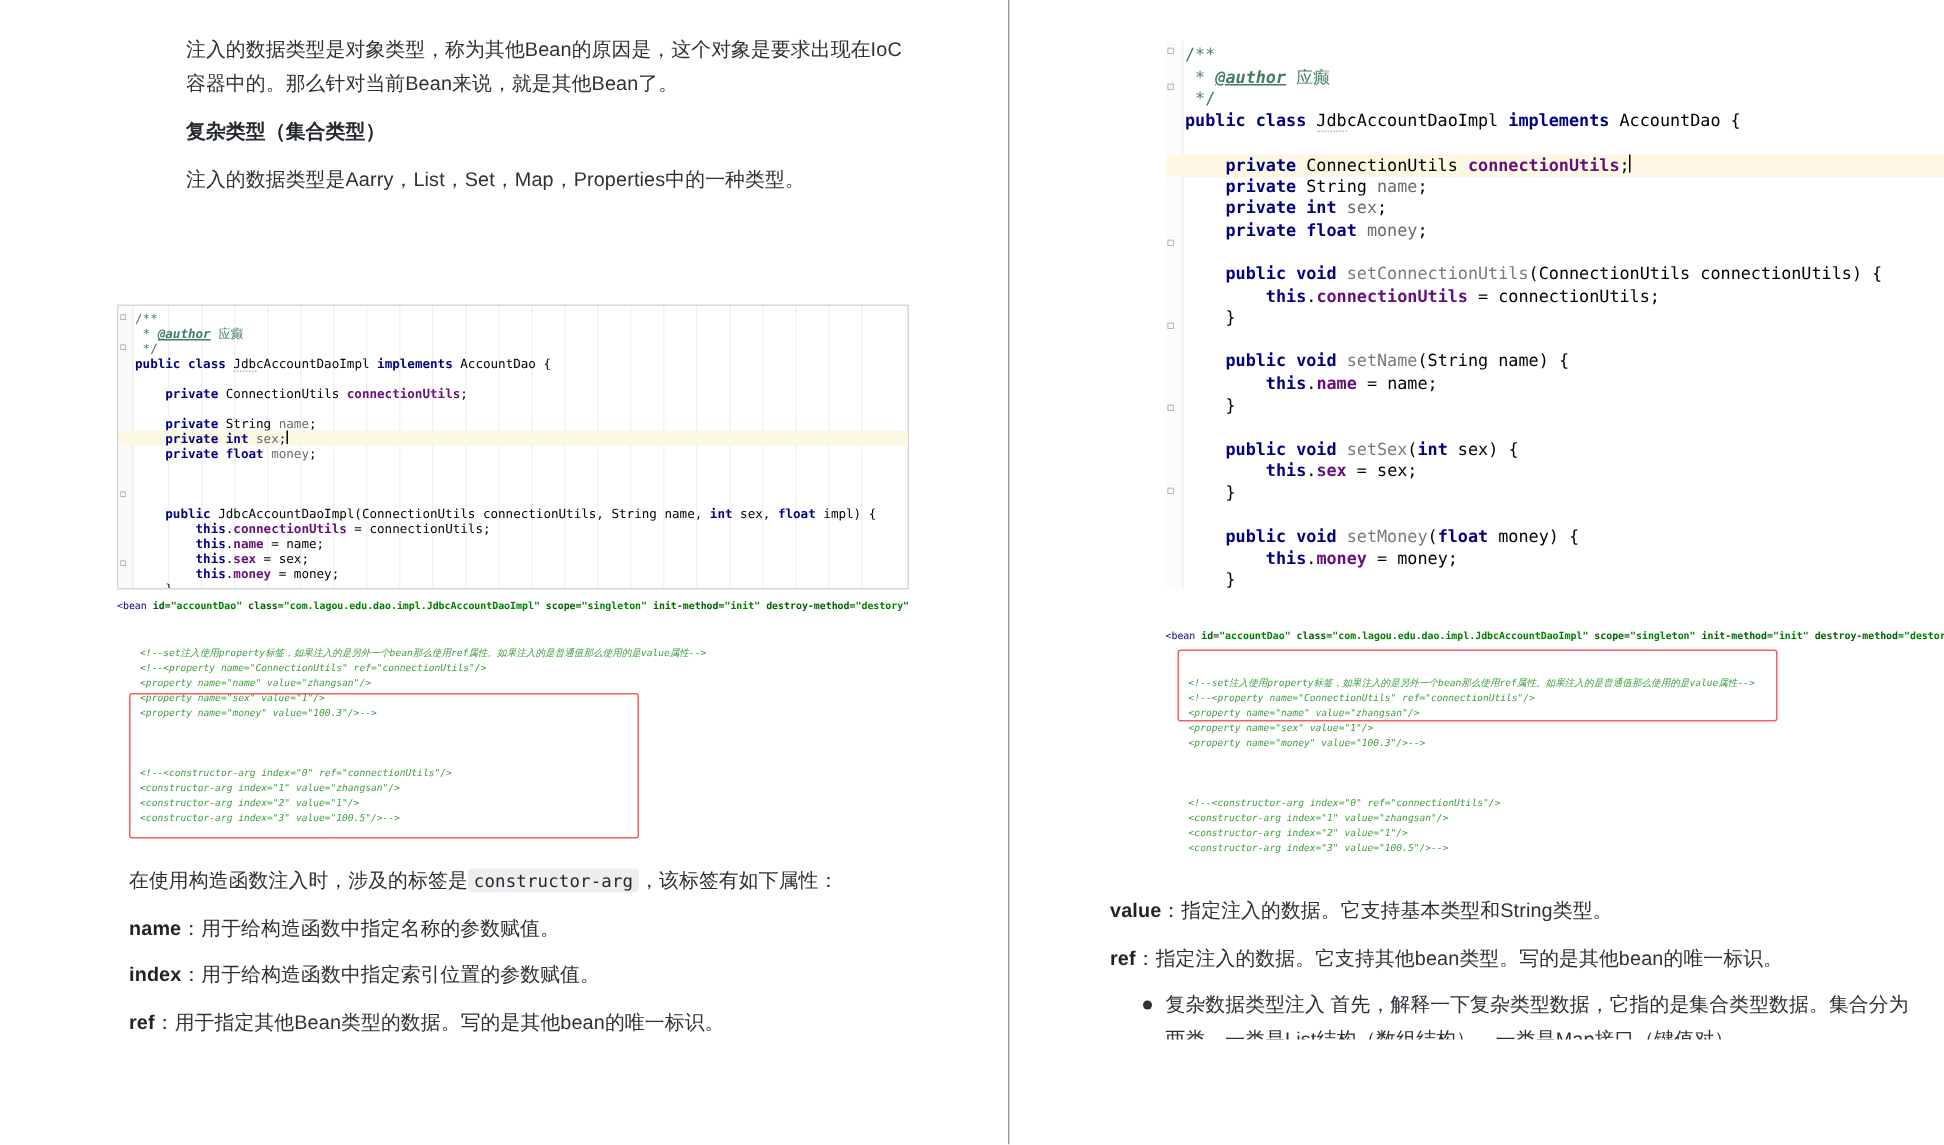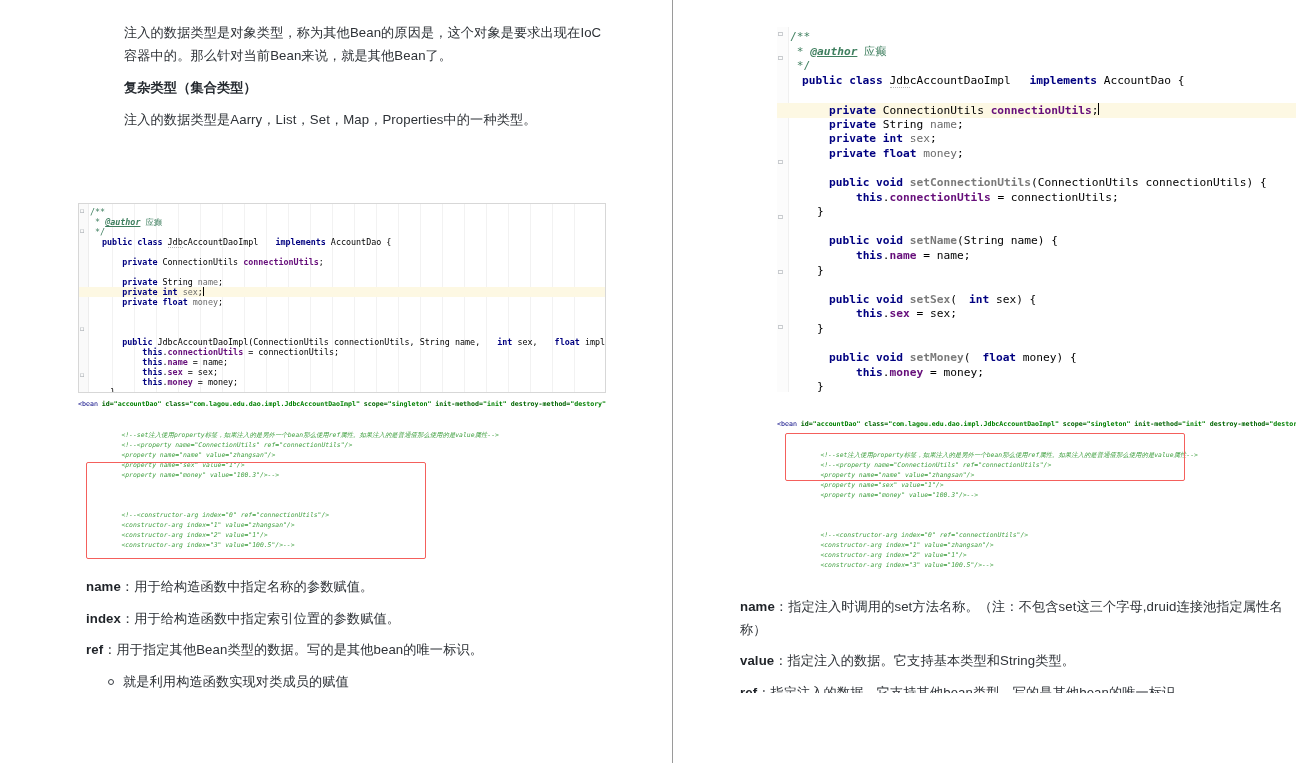--- a/index.html
+++ b/index.html
@@ -112,41 +112,41 @@
     line-height: 10px;
   }
   .hl-line { background: #fdf8e3; }
   .guide {
     position: absolute;
     top: 0; bottom: 0;
     width: 1px;
     background: #f2f2f2;
   }
   
-  .kw  { color: #000080; font-weight: bold; padding-left: 12px; }
+  .kw  { color: #000080; font-weight: bold; }
   .cls { color: #000000; }
   .fld { color: #660e7a; font-weight: bold; }
   .var { color: #6b6b6b; }
   .doc { color: #3f7f5f; }
   .docbold { color: #3f7f5f; font-weight: bold; font-style: italic; text-decoration: underline; }
-  .mth { color: #7a7a7a; font-weight: bold; }
+  .mth { color: #7a7a7a; }
   .plain { color: #000; }
   .squig { border-bottom: 1px dotted #b8b8b8; }
   .caret {
     display: inline-block;
     width: 1px;
     background: #000;
     height: 9px;
     vertical-align: -1px;
   }
   
   .xtag  { color: #000080; font-weight: normal; }
   .xattr { color: #006400; font-weight: bold; }
   .xval  { color: #008000; font-weight: bold; }
-  .xcmt  { color: #3f9f3f; font-style: italic; margin-left: 28px; }
+  .xcmt  { color: #3f9f3f; font-style: italic; }
   .redbox {
     position: absolute;
     border: 1.5px solid #f4605c;
     border-radius: 2px;
     pointer-events: none;
   }
 </style>
 </head>
 <body>
 
@@ -234,20 +234,21 @@
         <div class="ln">    <span class="xcmt">&lt;constructor-arg index="2" value="1"/&gt;</span></div>
         <div class="ln">    <span class="xcmt">&lt;constructor-arg index="3" value="100.5"/&gt;--&gt;</span></div>
         <div class="ln">&nbsp;</div>
         <div class="ln">&nbsp;</div>
 
       </div>
       <div class="redbox" style="left:8px; top:66px; width:340px; height:97px;"></div>
     </div>
 
     <div class="prose" style="position:absolute; left:86px; top:576px; width:520px;">
+      <p class="p"><span>在使用构造函数注入时，涉及的标签是</span><code class="inline">constructor-arg</code><span>，该标签有如下属性：</span></p>
       <p class="p"><b class="term">name</b><span>：用于给构造函数中指定名称的参数赋值。</span></p>
       <p class="p"><b class="term">index</b><span>：用于给构造函数中指定索引位置的参数赋值。</span></p>
       <p class="p"><b class="term">ref</b><span>：用于指定其他Bean类型的数据。写的是其他bean的唯一标识。</span></p>
       <div class="bullet-row" style="margin-left:22px;">
         <span class="bullet-hollow"></span>
         <span class="bullet-text">就是利用构造函数实现对类成员的赋值</span>
       </div>
 
     </div>
   </div>
@@ -310,21 +311,20 @@
         <div class="ln">    <span class="xcmt">&lt;constructor-arg index="2" value="1"/&gt;</span></div>
         <div class="ln">    <span class="xcmt">&lt;constructor-arg index="3" value="100.5"/&gt;--&gt;</span></div>
         <div class="ln">&nbsp;</div>
         <div class="ln">&nbsp;</div>
 
       </div>
       <div class="redbox" style="left:8px; top:17px; width:400px; height:48px;"></div>
     </div>
 
     <div class="prose" style="position:absolute; left:68px; top:596px; width:545px;">
-      <p class="p"><b class="term">name</b><span>：指定注入时调用的set方法名称。（注：不包含set这三个字母,druid连接池指定属性名称）</span></p>
       <p class="p"><b class="term">value</b><span>：指定注入的数据。它支持基本类型和String类型。</span></p>
       <p class="p"><b class="term">ref</b><span>：指定注入的数据。它支持其他bean类型。写的是其他bean的唯一标识。</span></p>
       <div class="bullet-row" style="margin-left:22px;">
         <span class="bullet-solid"></span>
         <span class="bullet-text">复杂数据类型注入 首先，解释一下复杂类型数据，它指的是集合类型数据。集合分为两类，一类是List结构（数组结构），一类是Map接口（键值对）。</span>
       </div>
 
     </div>
   </div>
 </div>

